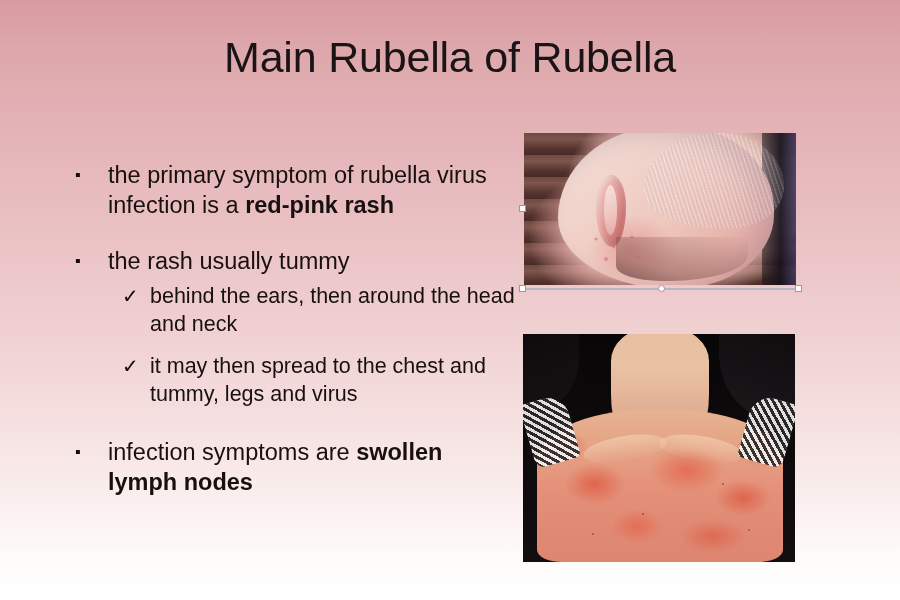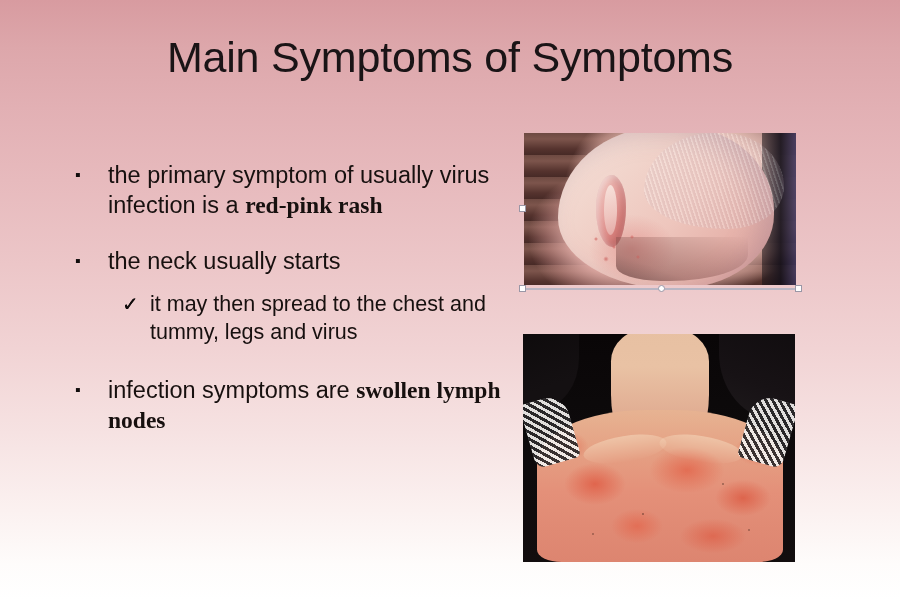--- a/index.html
+++ b/index.html
@@ -76,21 +76,20 @@
     top: 0;
     width: 20px;
     font-size: 16px;
     line-height: 30px;
     color: #110c0c;
   }
 
   .bullet-text b,
   .bullet-text strong {
     font-weight: 700;
-    font-family: Liberation Serif, serif;
   }
 
   
   .sub-list {
     margin-top: 6px;
   }
   .sub-row {
     position: relative;
     padding-left: 84px;
     font-size: 21.5px;
@@ -341,40 +340,41 @@
       radial-gradient(circle 1.2px at 200px 150px, rgba(40,20,14,0.75) 0%, rgba(40,20,14,0) 100%),
       radial-gradient(circle 1.2px at 70px 200px, rgba(40,20,14,0.7) 0%, rgba(40,20,14,0) 100%),
       radial-gradient(circle 1.2px at 226px 196px, rgba(40,20,14,0.7) 0%, rgba(40,20,14,0) 100%);
   }
 </style>
 </head>
 <body>
 
 <div class="slide">
 
-  <div class="slide-title">Main Symptoms of Symptoms</div>
+  <div class="slide-title">Main Rubella of Rubella</div>
 
   <div class="body-column">
 
     <div class="bullet-block b1">
       <div class="bullet-row">
         <span class="bullet-marker">▪</span>
-        <span class="bullet-text"><span>the primary symptom of usually virus infection is a </span><b>red-pink rash</b></span>
+        <span class="bullet-text"><span>the primary symptom of rubella virus infection is a </span><b>red-pink rash</b></span>
       </div>
     </div>
 
     <div class="bullet-block b2">
       <div class="bullet-row">
         <span class="bullet-marker">▪</span>
-        <span class="bullet-text"><span>the neck usually starts</span></span>
+        <span class="bullet-text"><span>the rash usually tummy</span></span>
       </div>
 
       <div class="sub-list">
         <div class="sub-row first">
           <span class="sub-marker">✓</span>
+          <span>behind the ears, then around the head and neck</span>
         </div>
         <div class="sub-row second">
           <span class="sub-marker">✓</span>
           <span> it may then spread to the chest and tummy, legs and virus</span>
         </div>
       </div>
     </div>
 
     <div class="bullet-block b3">
       <div class="bullet-row">

